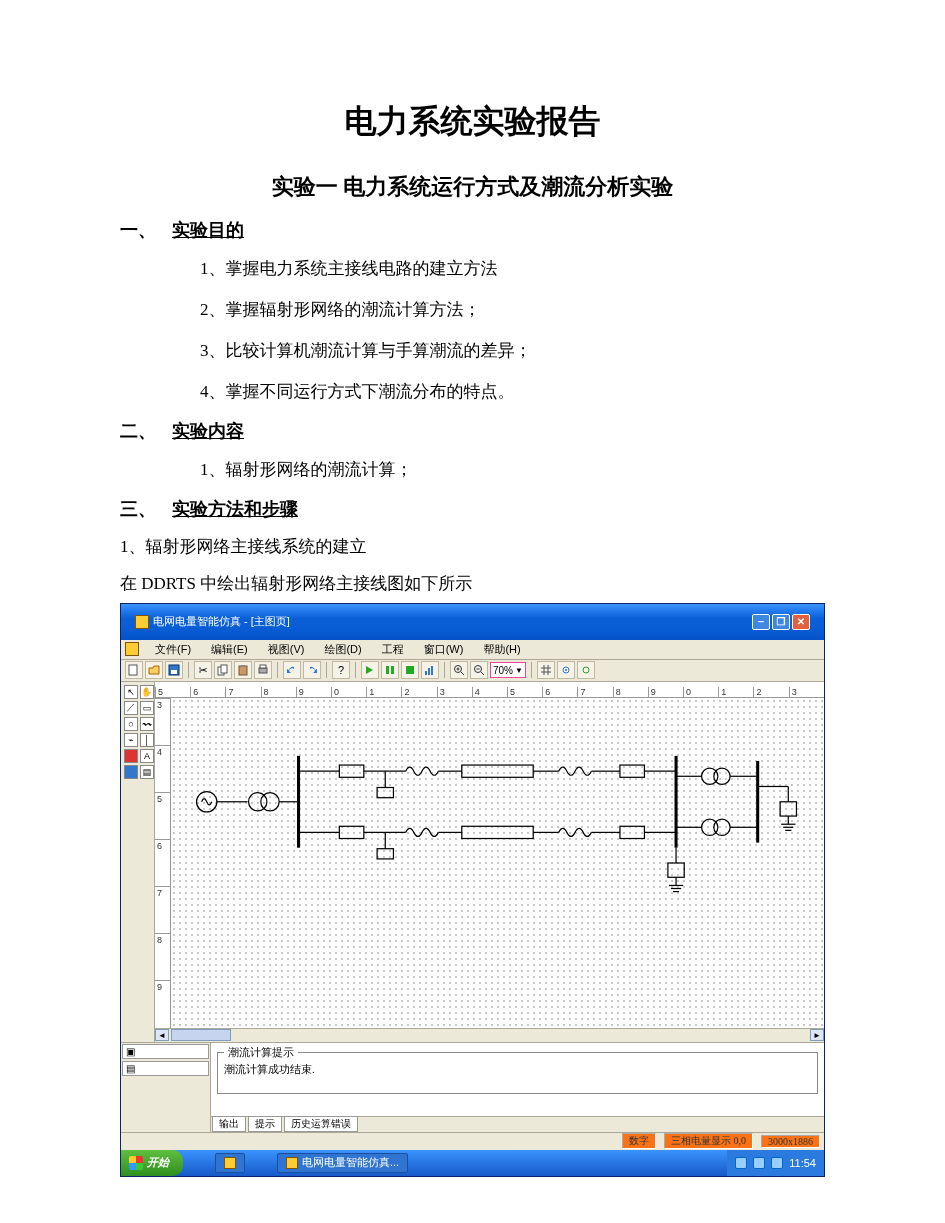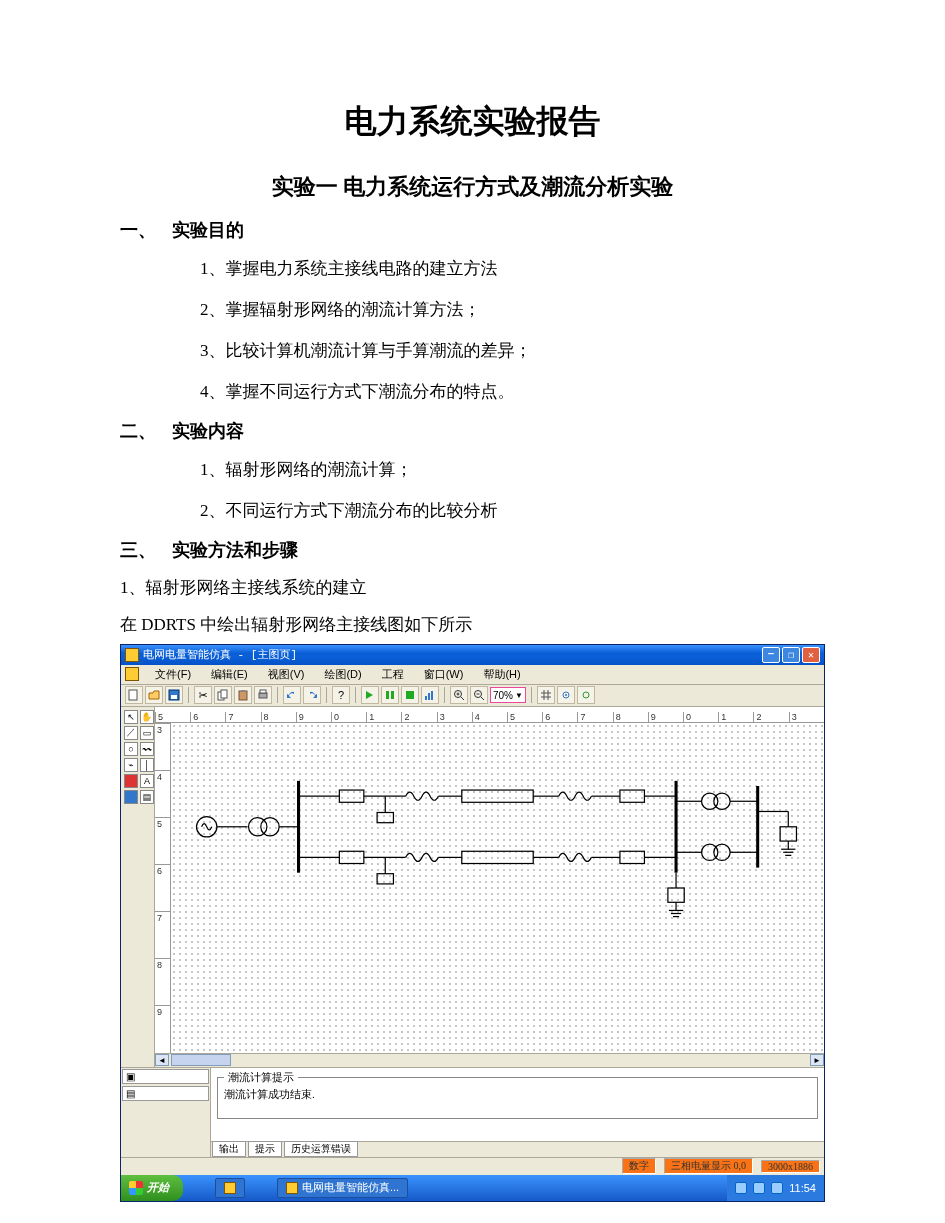--- a/index.html
+++ b/index.html
@@ -25,20 +25,21 @@
   .title-sub {
     text-align: center;
     font-size: 22px;
     font-weight: bold;
     margin-bottom: 16px;
   }
   .section-h {
     font-size: 18px;
     font-weight: bold;
     margin: 10px 0 10px 0;
+    text-decoration: underline;
   }
   .section-h .num { display: inline-block; width: 52px; }
   .item-line {
     font-size: 17px;
     margin: 7px 0 7px 80px;
     line-height: 2;
   }
   .step-line {
     font-size: 17px;
     margin: 5px 0 5px 0;
@@ -53,28 +54,27 @@
   
   .app {
     width: 705px;
     border: 1px solid #0a246a;
     font-family: Tahoma, Arial, sans-serif;
     font-size: 11px;
     color: #000;
     margin-top: 2px;
   }
   .titlebar {
-    height: 20px;
+    height: 36px;
     background: linear-gradient(to bottom, #3a93ff 0%, #0a5fd7 40%, #0a5fd7 60%, #0452c8 100%);
     display: flex;
     align-items: center;
     color: #fff;
     font-size: 11px;
-    padding: 0 4px;
-    font-family: Liberation Mono, monospace;
+    padding: 0 14px;
   }
   .titlebar .app-icon {
     width:14px;height:14px;background:#ffcc33;border:1px solid #805500;margin-right:4px;
   }
   .titlebar .t-text { flex:1; white-space:nowrap; overflow:hidden; }
   .win-btns { display:flex; gap:2px; }
   .win-btn {
     width:18px;height:16px;border:1px solid #fff;border-radius:2px;
     display:flex;align-items:center;justify-content:center;font-size:10px;font-weight:bold;
   }
@@ -167,21 +167,20 @@
   </div>
   <div class="item-line">1、掌握电力系统主接线电路的建立方法</div>
   <div class="item-line">2、掌握辐射形网络的潮流计算方法；</div>
   <div class="item-line">3、比较计算机潮流计算与手算潮流的差异；</div>
   <div class="item-line">4、掌握不同运行方式下潮流分布的特点。</div>
 
   <div class="section-h">
     <span class="num">二、</span><span>实验内容</span>
   </div>
   <div class="item-line">1、辐射形网络的潮流计算；</div>
-  <div class="item-line">2、不同运行方式下潮流分布的比较分析</div>
 
   <div class="section-h">
     <span class="num">三、</span><span>实验方法和步骤</span>
   </div>
   <div class="step-line">1、辐射形网络主接线系统的建立</div>
   <div class="caption">在 DDRTS 中绘出辐射形网络主接线图如下所示</div>
 
   <div class="app">
 
     <div class="titlebar">

